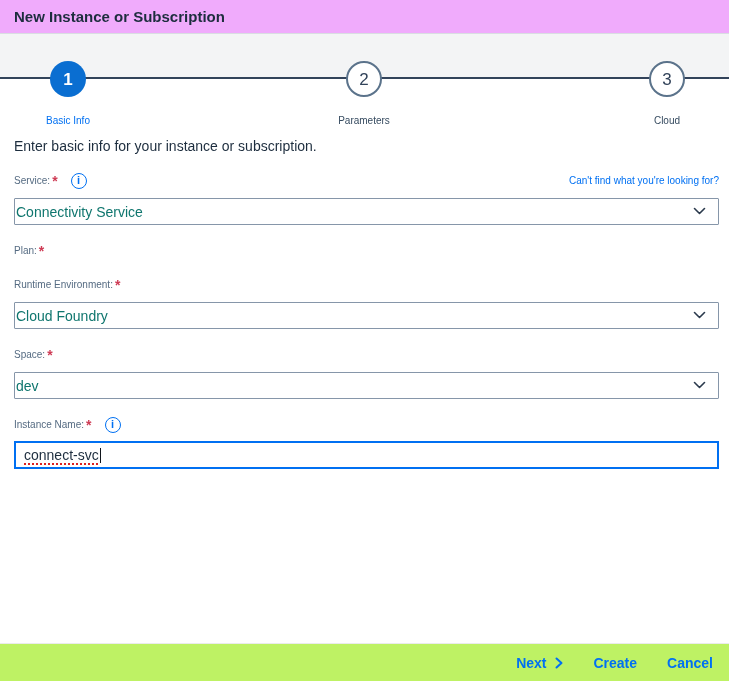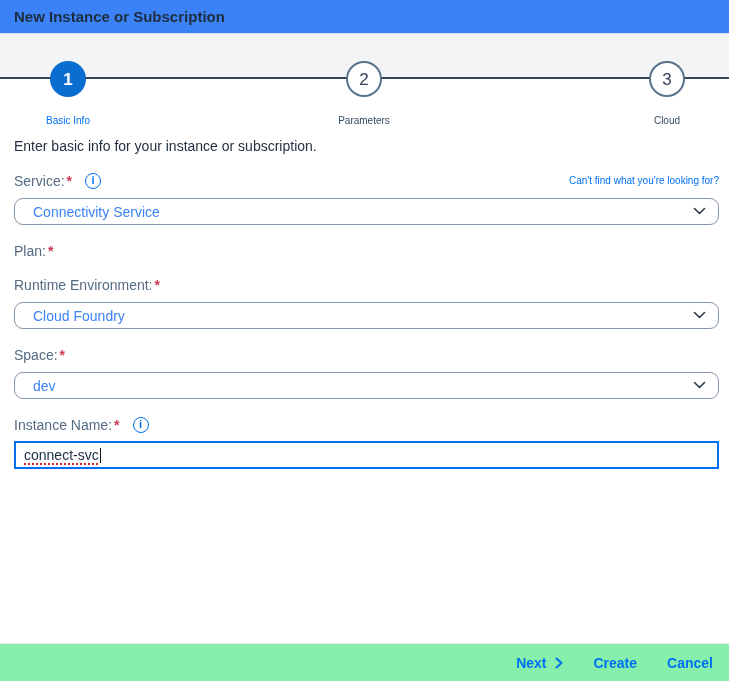--- a/index.html
+++ b/index.html
@@ -6,21 +6,21 @@
   html, body { margin: 0; padding: 0; }
   body {
     width: 729px; height: 681px; position: relative; overflow: hidden;
     background: #ffffff; color: #1d2d3e;
     font-family: "Liberation Sans", sans-serif; font-size: 14px;
   }
 
   
   .titlebar {
     height: 34px; border-bottom: 1px solid #d9dde2;
-    display: flex; align-items: center; padding: 0 14px; background: #3b82f6;
+    display: flex; align-items: center; padding: 0 14px; background: #f0abfc;
   }
   .titlebar .title { font-size: 15px; font-weight: 700; color: #1d2d3e; }
 
   
   .wizard { position: relative; height: 92px; }
   .wizard-strip { height: 45px; background: #f3f4f5; border-bottom: 2px solid #32435a; }
   .step {
     position: absolute; top: 27px; transform: translateX(-50%);
     display: flex; flex-direction: column; align-items: center; width: 140px;
     cursor: pointer; background: transparent; border: none; padding: 0; font-family: inherit;
@@ -37,57 +37,57 @@
   .step-1 { left: 68px; }
   .step-2 { left: 364px; }
   .step-3 { left: 667px; }
 
   
   .content { padding: 0 10px 0 14px; }
   .intro { margin-top: 12px; font-size: 14px; color: #1d2d3e; }
 
   .label-row { display: flex; align-items: center; margin-top: 18px; height: 17px; }
   .label-row.tight { margin-top: 17px; }
-  .flabel { font-size: 14px; color: #556b82; }
+  .flabel { font-size: 10px; color: #556b82; }
   .req { color: #ce3b54; font-weight: 700; margin-left: 2px; }
   .info-icon {
     margin-left: 13px; width: 16px; height: 16px; border: 1.5px solid #0070f2;
     border-radius: 50%; color: #0070f2; font-size: 11px; font-weight: 700;
     display: inline-flex; align-items: center; justify-content: center;
     cursor: pointer; line-height: 1;
   }
   .help-link {
     margin-left: auto; color: #0070f2; font-size: 10px; text-decoration: none; cursor: pointer;
   }
 
   .select {
     margin-top: 9px; height: 27px; background: #fff;
-    border: 1px solid #8696a9; border-radius: 9px;
-    display: flex; align-items: center; padding: 0 12px 0 18px;
-    font-size: 14px; color: #3b82f6; cursor: pointer;
+    border: 1px solid #8696a9; border-radius: 1px;
+    display: flex; align-items: center; padding: 0 12px 0 1px;
+    font-size: 14px; color: #0f766e; cursor: pointer;
   }
   .select .chev { margin-left: auto; display: flex; align-items: center; }
 
   .text-input {
     margin-top: 8px; height: 28px; background: #fff;
     border: 2px solid #0070f2; border-radius: 0;
     display: flex; align-items: center; padding: 0 8px;
     font-size: 14px; color: #1d2d3e; cursor: text;
   }
   .misspell {
     text-decoration-line: underline; text-decoration-style: dotted;
     text-decoration-color: #dd2222; text-decoration-thickness: 2px;
     text-underline-offset: 3px;
   }
   .caret { width: 1.5px; height: 15px; background: #10151b; margin-left: 1px; }
 
   
   .footer {
     position: absolute; left: 0; right: 0; bottom: 0; height: 38px;
-    border-top: 1px solid #ebebeb; background: #86efac;
+    border-top: 1px solid #ebebeb; background: #bef264;
     display: flex; align-items: center; justify-content: flex-end;
     padding: 0 16px; gap: 30px;
   }
   .btn {
     background: none; border: none; padding: 0; cursor: pointer;
     color: #0070f2; font-size: 14px; font-weight: 700; font-family: inherit;
     display: flex; align-items: center; gap: 9px;
   }
 </style>
 </head>

